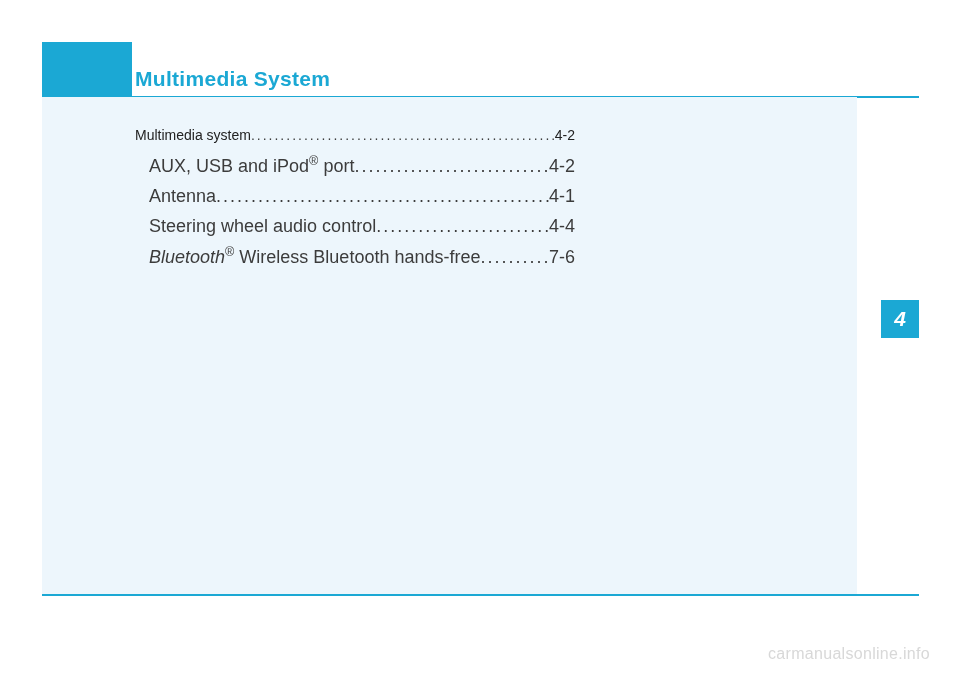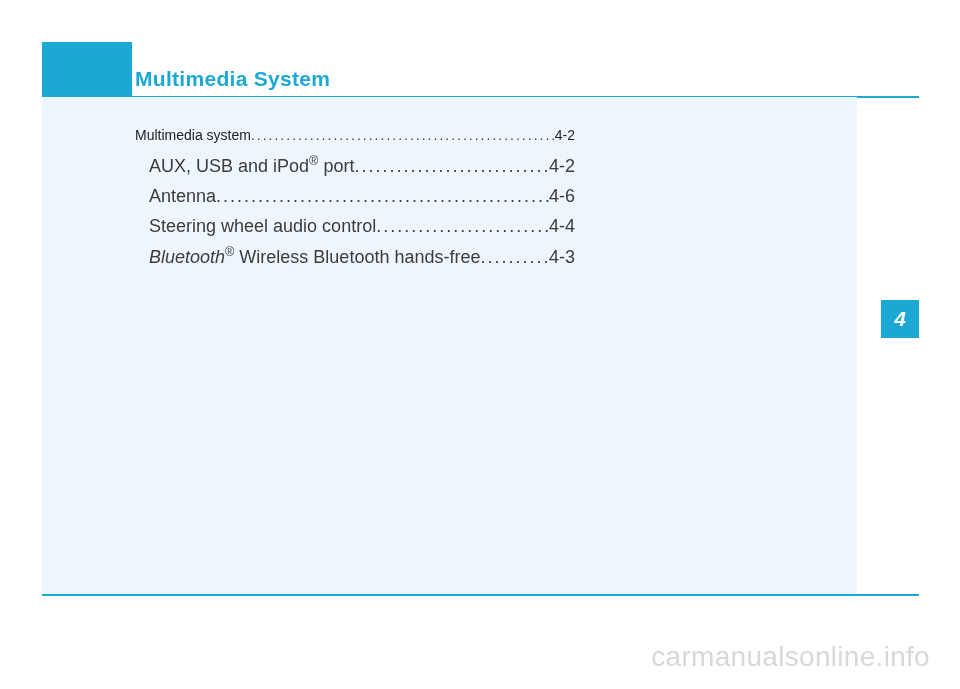--- a/index.html
+++ b/index.html
@@ -117,24 +117,24 @@
       flex-shrink: 0;
     }
     sup {
       font-size: 0.7em;
     }
     .italic {
       font-style: italic;
     }
     .watermark {
       position: absolute;
-      bottom: 16px;
+      bottom: 26px;
       right: 30px;
       color: #d8d8d8;
-      font-size: 28px;
+      font-size: 16px;
       letter-spacing: 0.3px;
       font-family: Arial, Helvetica, sans-serif;
     }
   </style>
 </head>
 <body>
 
 <div class="page">
 
   <div class="header-bar"></div>
@@ -165,37 +165,37 @@
       </span>
       <span class="toc-leader"></span>
       <span class="toc-page">4-2</span>
     </div>
 
     <div class="toc-row sub">
       <span class="toc-label">
         <span>Antenna</span>
       </span>
       <span class="toc-leader"></span>
-      <span class="toc-page">4-6</span>
+      <span class="toc-page">4-1</span>
     </div>
 
     <div class="toc-row sub">
       <span class="toc-label">
         <span>Steering wheel audio control</span>
       </span>
       <span class="toc-leader"></span>
       <span class="toc-page">4-4</span>
     </div>
 
 
     <div class="toc-row sub">
       <span class="toc-label">
         <span class="italic">Bluetooth</span><sup>®</sup><span> Wireless Bluetooth hands-free</span>
       </span>
       <span class="toc-leader"></span>
-      <span class="toc-page">4-3</span>
+      <span class="toc-page">7-6</span>
     </div>
 
   </div>
 
   <div class="watermark">carmanualsonline.info</div>
 
 </div>
 
 </body></html>

